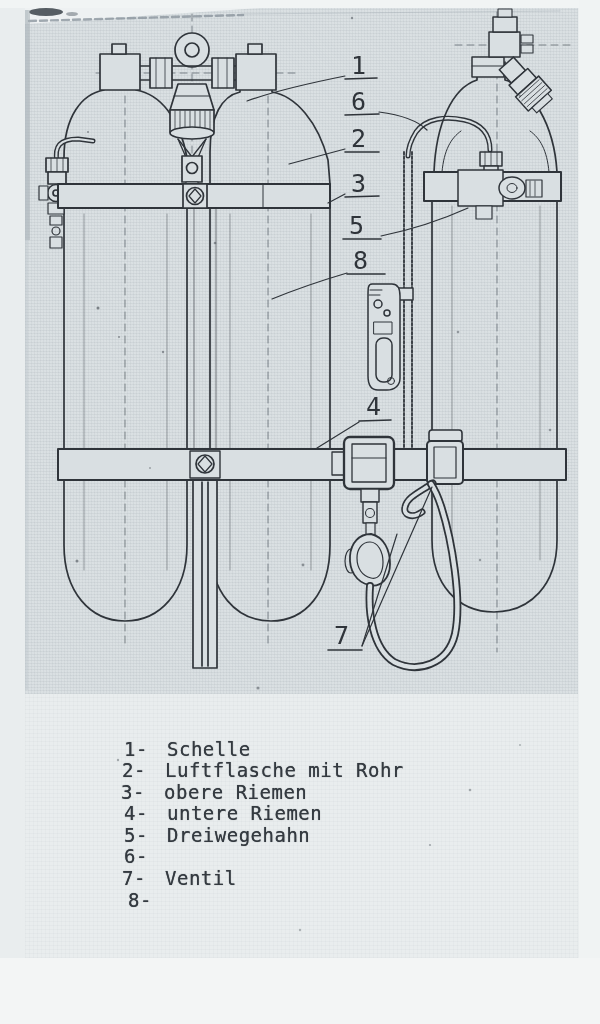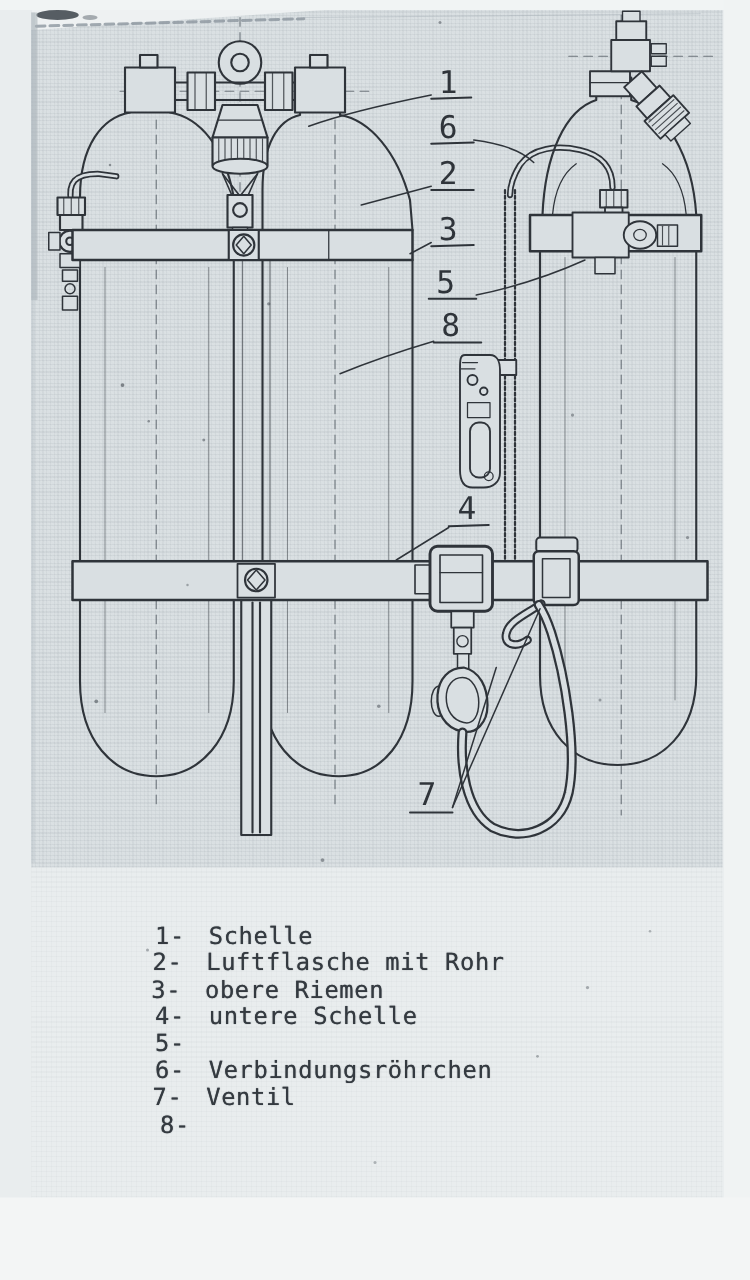--- a/index.html
+++ b/index.html
@@ -339,28 +339,28 @@
     <div class="legend-row" style="top:760px">
       <span class="legend-num">2-</span>
       <span class="legend-label">Luftflasche mit Rohr</span>
     </div>
     <div class="legend-row" style="top:782px">
       <span class="legend-num">3-</span>
       <span class="legend-label">obere Riemen</span>
     </div>
     <div class="legend-row" style="top:803px">
       <span class="legend-num">4-</span>
-      <span class="legend-label">untere Schelle</span>
+      <span class="legend-label">untere Riemen</span>
     </div>
     <div class="legend-row" style="top:825px">
       <span class="legend-num">5-</span>
+      <span class="legend-label">Dreiwegehahn</span>
     </div>
     <div class="legend-row" style="top:846px">
       <span class="legend-num">6-</span>
-      <span class="legend-label">Verbindungsröhrchen</span>
     </div>
     <div class="legend-row" style="top:868px">
       <span class="legend-num">7-</span>
       <span class="legend-label">Ventil</span>
     </div>
     <div class="legend-row" style="top:890px">
       <span class="legend-num">8-</span>
     </div>
   </div>
 </div>

